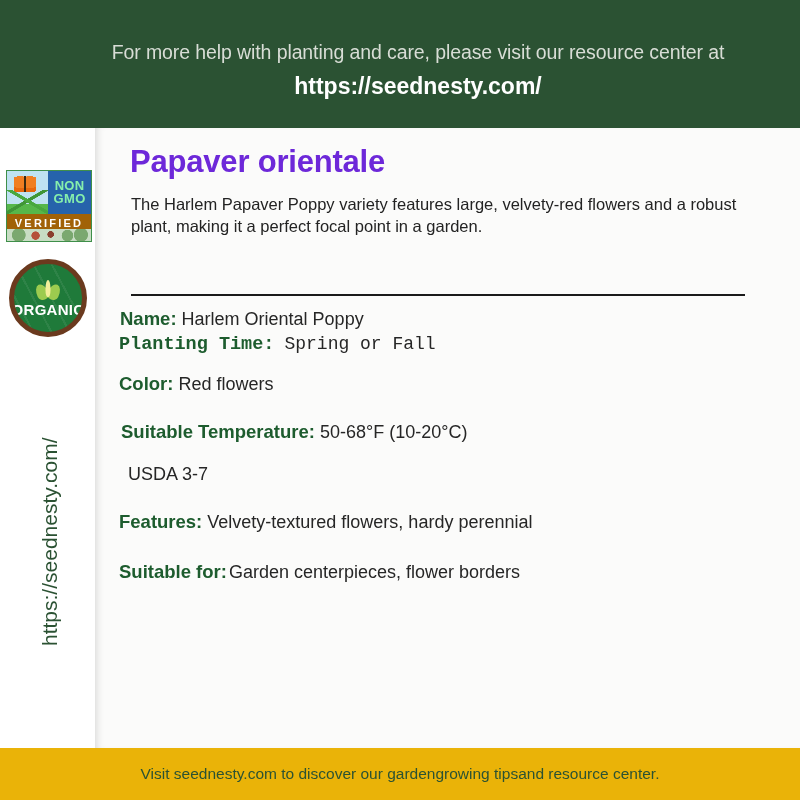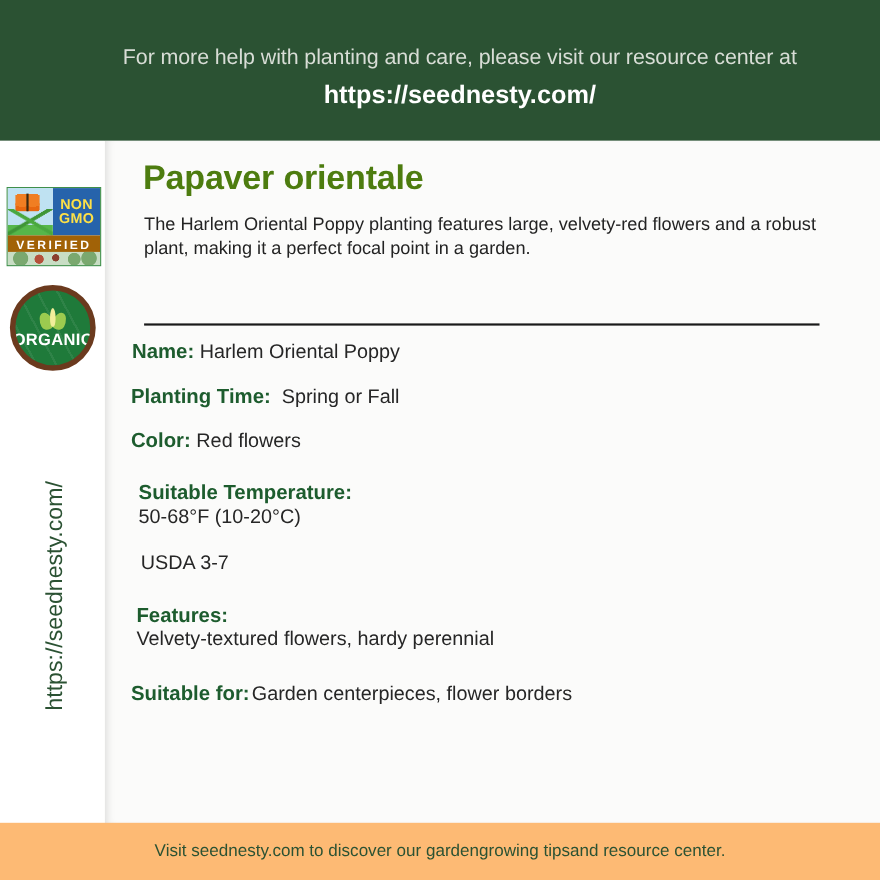--- a/index.html
+++ b/index.html
@@ -61,21 +61,21 @@
   .badge-nongmo {
     position: absolute;
     left: 6px; top: 42px;
     width: 86px; height: 72px;
     border: 1.5px solid #3f8f4a;
     background: #ffffff;
     overflow: hidden;
   }
   .ng-top { position:absolute; left:0; top:0; width:100%; height:43px; display:flex; }
   .ng-left { width: 49%; height: 100%; background:#bfe2f2; position:relative; }
-  .ng-right{ width: 51%; height: 100%; background:#2663ab; color:#fde047;
+  .ng-right{ width: 51%; height: 100%; background:#2663ab; color:#86efac;
              display:flex; flex-direction:column; align-items:center; justify-content:center;
              font-weight:bold; font-size:13px; line-height:0.98; letter-spacing:0.3px; }
   .butterfly {
     position:absolute; left:7px; top:5px; width:22px; height:16px;
     background:
       radial-gradient(ellipse at 28% 38%, #f07e22 0 42%, transparent 43%),
       radial-gradient(ellipse at 72% 38%, #f07e22 0 42%, transparent 43%),
       radial-gradient(ellipse at 30% 74%, #e8680f 0 34%, transparent 35%),
       radial-gradient(ellipse at 70% 74%, #e8680f 0 34%, transparent 35%);
   }
@@ -172,21 +172,21 @@
     left: 95px; top: 128px;
     width: 705px;
     height: 620px;
     background: #fbfbfa;
     box-shadow: inset 7px 0 9px -6px rgba(0,0,0,0.16);
   }
 
   .title {
     position: absolute;
     left: 35px; top: 16px;
-    color: #4d7c0f;
+    color: #6d28d9;
     font-size: 31px;
     font-weight: bold;
     letter-spacing: -0.2px;
     white-space: nowrap;
   }
 
   .subtitle {
     position: absolute;
     left: 36px; top: 65px;
     width: 630px;
@@ -219,37 +219,37 @@
     font-size: 18.5px;
   }
   .row-value {
     color: #262626;
     font-size: 18px;
     margin-left: 5px;
   }
 
   
   .r-name      { margin-top: 0px;  margin-left: 1px; }
-  .r-time      { margin-top: 19px; margin-left: 0px; }
+  .r-time      { margin-top: 4px; margin-left: 0px; font-family: Liberation Mono, monospace; }
   .r-time .row-value { margin-left: 10px; }
   .r-color     { margin-top: 18px; margin-left: 0px; }
-  .r-temp      { margin-top: 26px; margin-left: 2px; flex-direction: column; }
+  .r-temp      { margin-top: 26px; margin-left: 2px; }
   .r-depth     { margin-top: 21px; margin-left: 1px; }
   .r-zones     { margin-top: 21px; margin-left: 4px; }
-  .r-features  { margin-top: 26px; margin-left: 0px; flex-direction: column; }
+  .r-features  { margin-top: 26px; margin-left: 0px; }
   .r-suitable  { margin-top: 28px; margin-left: 0px; }
   .r-suitable .row-value { margin-left: 2px; }
 
   
   .footer {
     position: absolute;
     left: 0; top: 748px;
     width: 800px;
     height: 52px;
-    background: #fdba74;
+    background: #eab308;
     display: flex;
     align-items: center;
     justify-content: center;
   }
   .footer-text {
     color: #2b5233;
     font-size: 15.5px;
     white-space: nowrap;
   }
 </style>
@@ -295,21 +295,21 @@
       
       
       
     </div>
 
   </div>
 
   <div class="card">
 
     <div class="title">Papaver orientale</div>
-    <div class="subtitle">The Harlem Oriental Poppy planting features large, velvety-red flowers and a robust plant, making it a perfect focal point in a garden.</div>
+    <div class="subtitle">The Harlem Papaver Poppy variety features large, velvety-red flowers and a robust plant, making it a perfect focal point in a garden.</div>
     <div class="divider"></div>
 
     <div class="rows">
 
       <div class="row r-name">
         <span class="row-label">Name:</span>
         <span class="row-value">Harlem Oriental Poppy</span>
       </div>
 
       <div class="row r-time">

